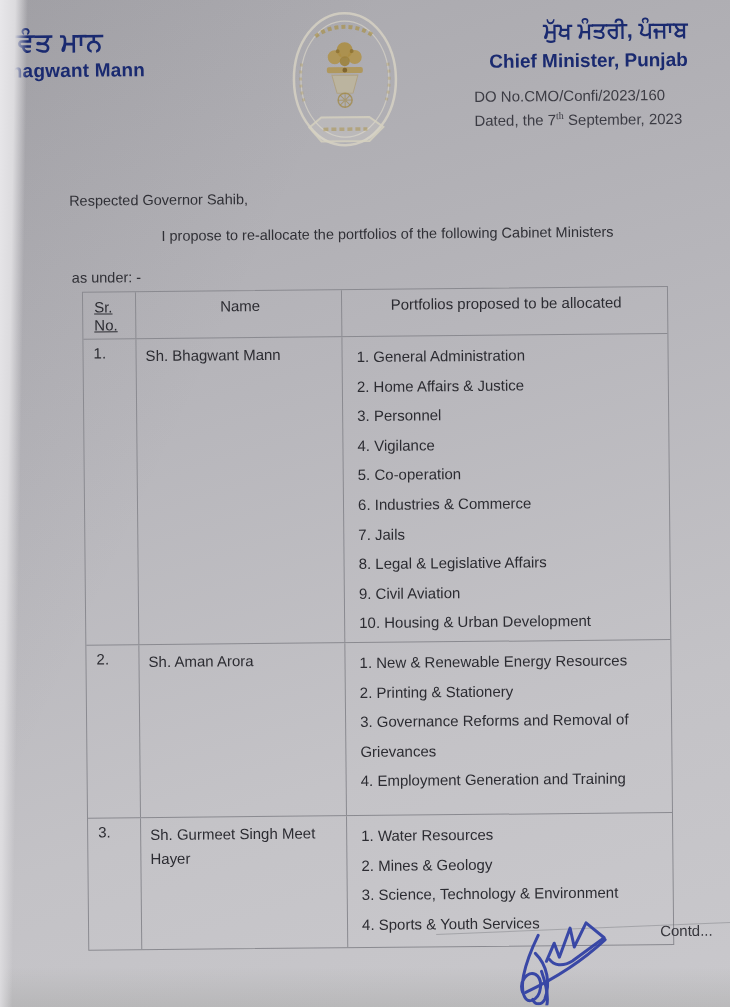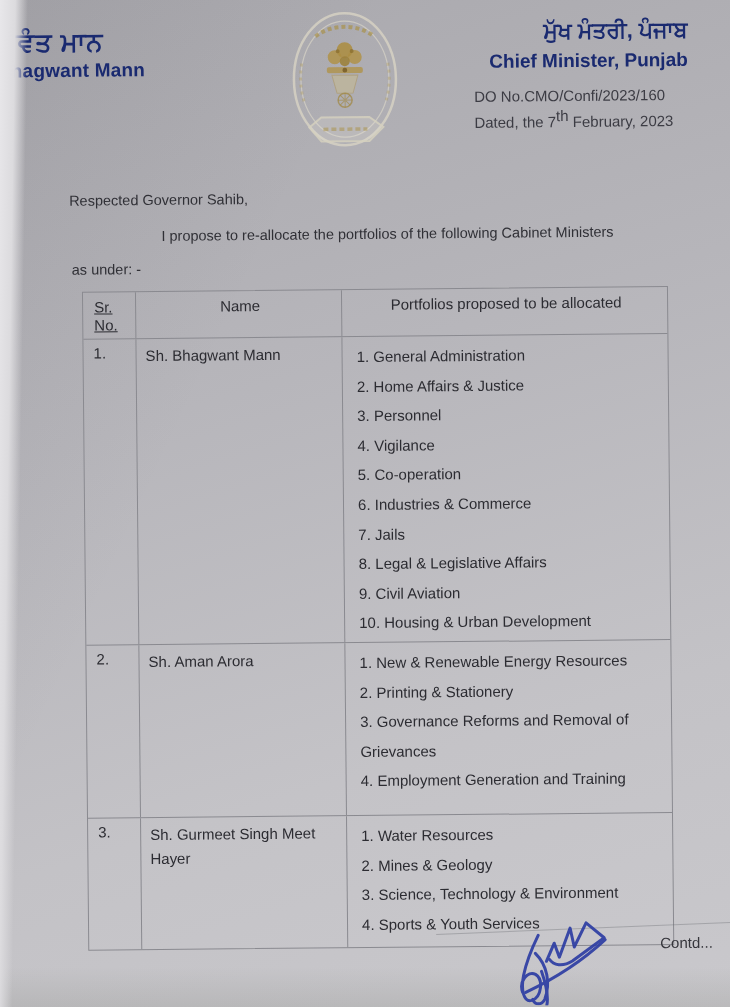--- a/index.html
+++ b/index.html
@@ -32,26 +32,26 @@
     position: absolute; left: 1px; top: 57px; color: #1a2a70;
     font-size: 19px; font-weight: bold; letter-spacing: .2px;
   }
   .emblem { position: absolute; left: 293px; top: 5px; width: 112px; height: 152px; opacity: .95; }
 
   .office-block { position: absolute; right: 38px; top: 20px; text-align: right; }
   .office-pa { color: #1a2a70; font-size: 22px; font-weight: bold; white-space: nowrap; }
   .office-en { color: #1a2a70; font-size: 19px; font-weight: bold; margin-top: 6px; white-space: nowrap; }
 
   .ref-block { position: absolute; left: 478px; top: 88px; color: #3c3c44; font-size: 15px; line-height: 20px; }
-  .ref-block sup { font-size: 15px; }
+  .ref-block sup { font-size: 10px; font-family: Liberation Serif, serif; }
 
   .body-text { color: #303036; font-size: 14.5px; }
   .salutation { position: absolute; left: 72px; top: 190px; }
   .intro { position: absolute; left: 164px; top: 226px; white-space: nowrap; }
-  .as-under { position: absolute; left: 74px; top: 259px; }
+  .as-under { position: absolute; left: 74px; top: 267px; }
 
   .doc-table {
     position: absolute; left: 84px; top: 289px; width: 584px;
     border: 1.2px solid #8a8a90; color: #2c2c32; font-size: 15px;
     background: rgba(255,255,255,0.02);
   }
   .t-row { display: grid; grid-template-columns: 52px 207px 1fr; }
   .t-row + .t-row { border-top: 1px solid #8a8a90; }
   .cell { padding: 5px 6px 4px 9px; }
   .cell.mid { border-left: 1px solid #8a8a90; border-right: 1px solid #8a8a90; }
@@ -60,21 +60,21 @@
   .h-sr { white-space: pre-line; line-height: 18px; padding-left: 11px; text-decoration: underline; }
   .h-center { text-align: center; }
   .row-1 { min-height: 304px; }
   .row-2 { min-height: 172px; }
   .row-3 { min-height: 131px; }
   .sr-cell { padding-left: 10px; }
   .name-cell { padding-left: 9px; line-height: 24px; }
   .port-cell { padding-left: 14px; padding-right: 6px; }
   .portfolio-item { line-height: 29.6px; }
 
-  .contd { position: absolute; left: 656px; top: 925px; color: #36363c; font-size: 15px; white-space: nowrap; margin-top: 12px; }
+  .contd { position: absolute; left: 656px; top: 925px; color: #36363c; font-size: 15px; white-space: nowrap; }
   .crease {
     position: absolute; left: 432px; top: 930px; width: 300px; height: 1px;
     background: rgba(110,112,118,.40); transform: rotate(-1.8deg);
   }
   .signature { position: absolute; left: 487px; top: 915px; width: 132px; height: 92px; }
 </style>
 </head>
 <body>
 
 <div class="photo">
@@ -106,21 +106,21 @@
       <path d="M 34 124 L 78 124" stroke="#a98f3f" stroke-width="3.5" stroke-dasharray="5 3" opacity="0.5"></path>
     </svg>
 
     <div class="office-block">
       <div class="office-pa">ਮੁੱਖ ਮੰਤਰੀ, ਪੰਜਾਬ</div>
       <div class="office-en">Chief Minister, Punjab</div>
     </div>
 
     <div class="ref-block">
       <div>DO No.CMO/Confi/2023/160</div>
-      <div><span>Dated, the 7</span><sup>th</sup><span> February, 2023</span></div>
+      <div><span>Dated, the 7</span><sup>th</sup><span> September, 2023</span></div>
     </div>
 
     <div class="body-text salutation">Respected Governor Sahib,</div>
     <div class="body-text intro">I propose to re-allocate the portfolios of the following Cabinet Ministers</div>
     <div class="body-text as-under">as under: -</div>
 
     <div class="doc-table">
       <div class="t-row t-head">
         <div class="cell h-sr">Sr.
 No.</div>

